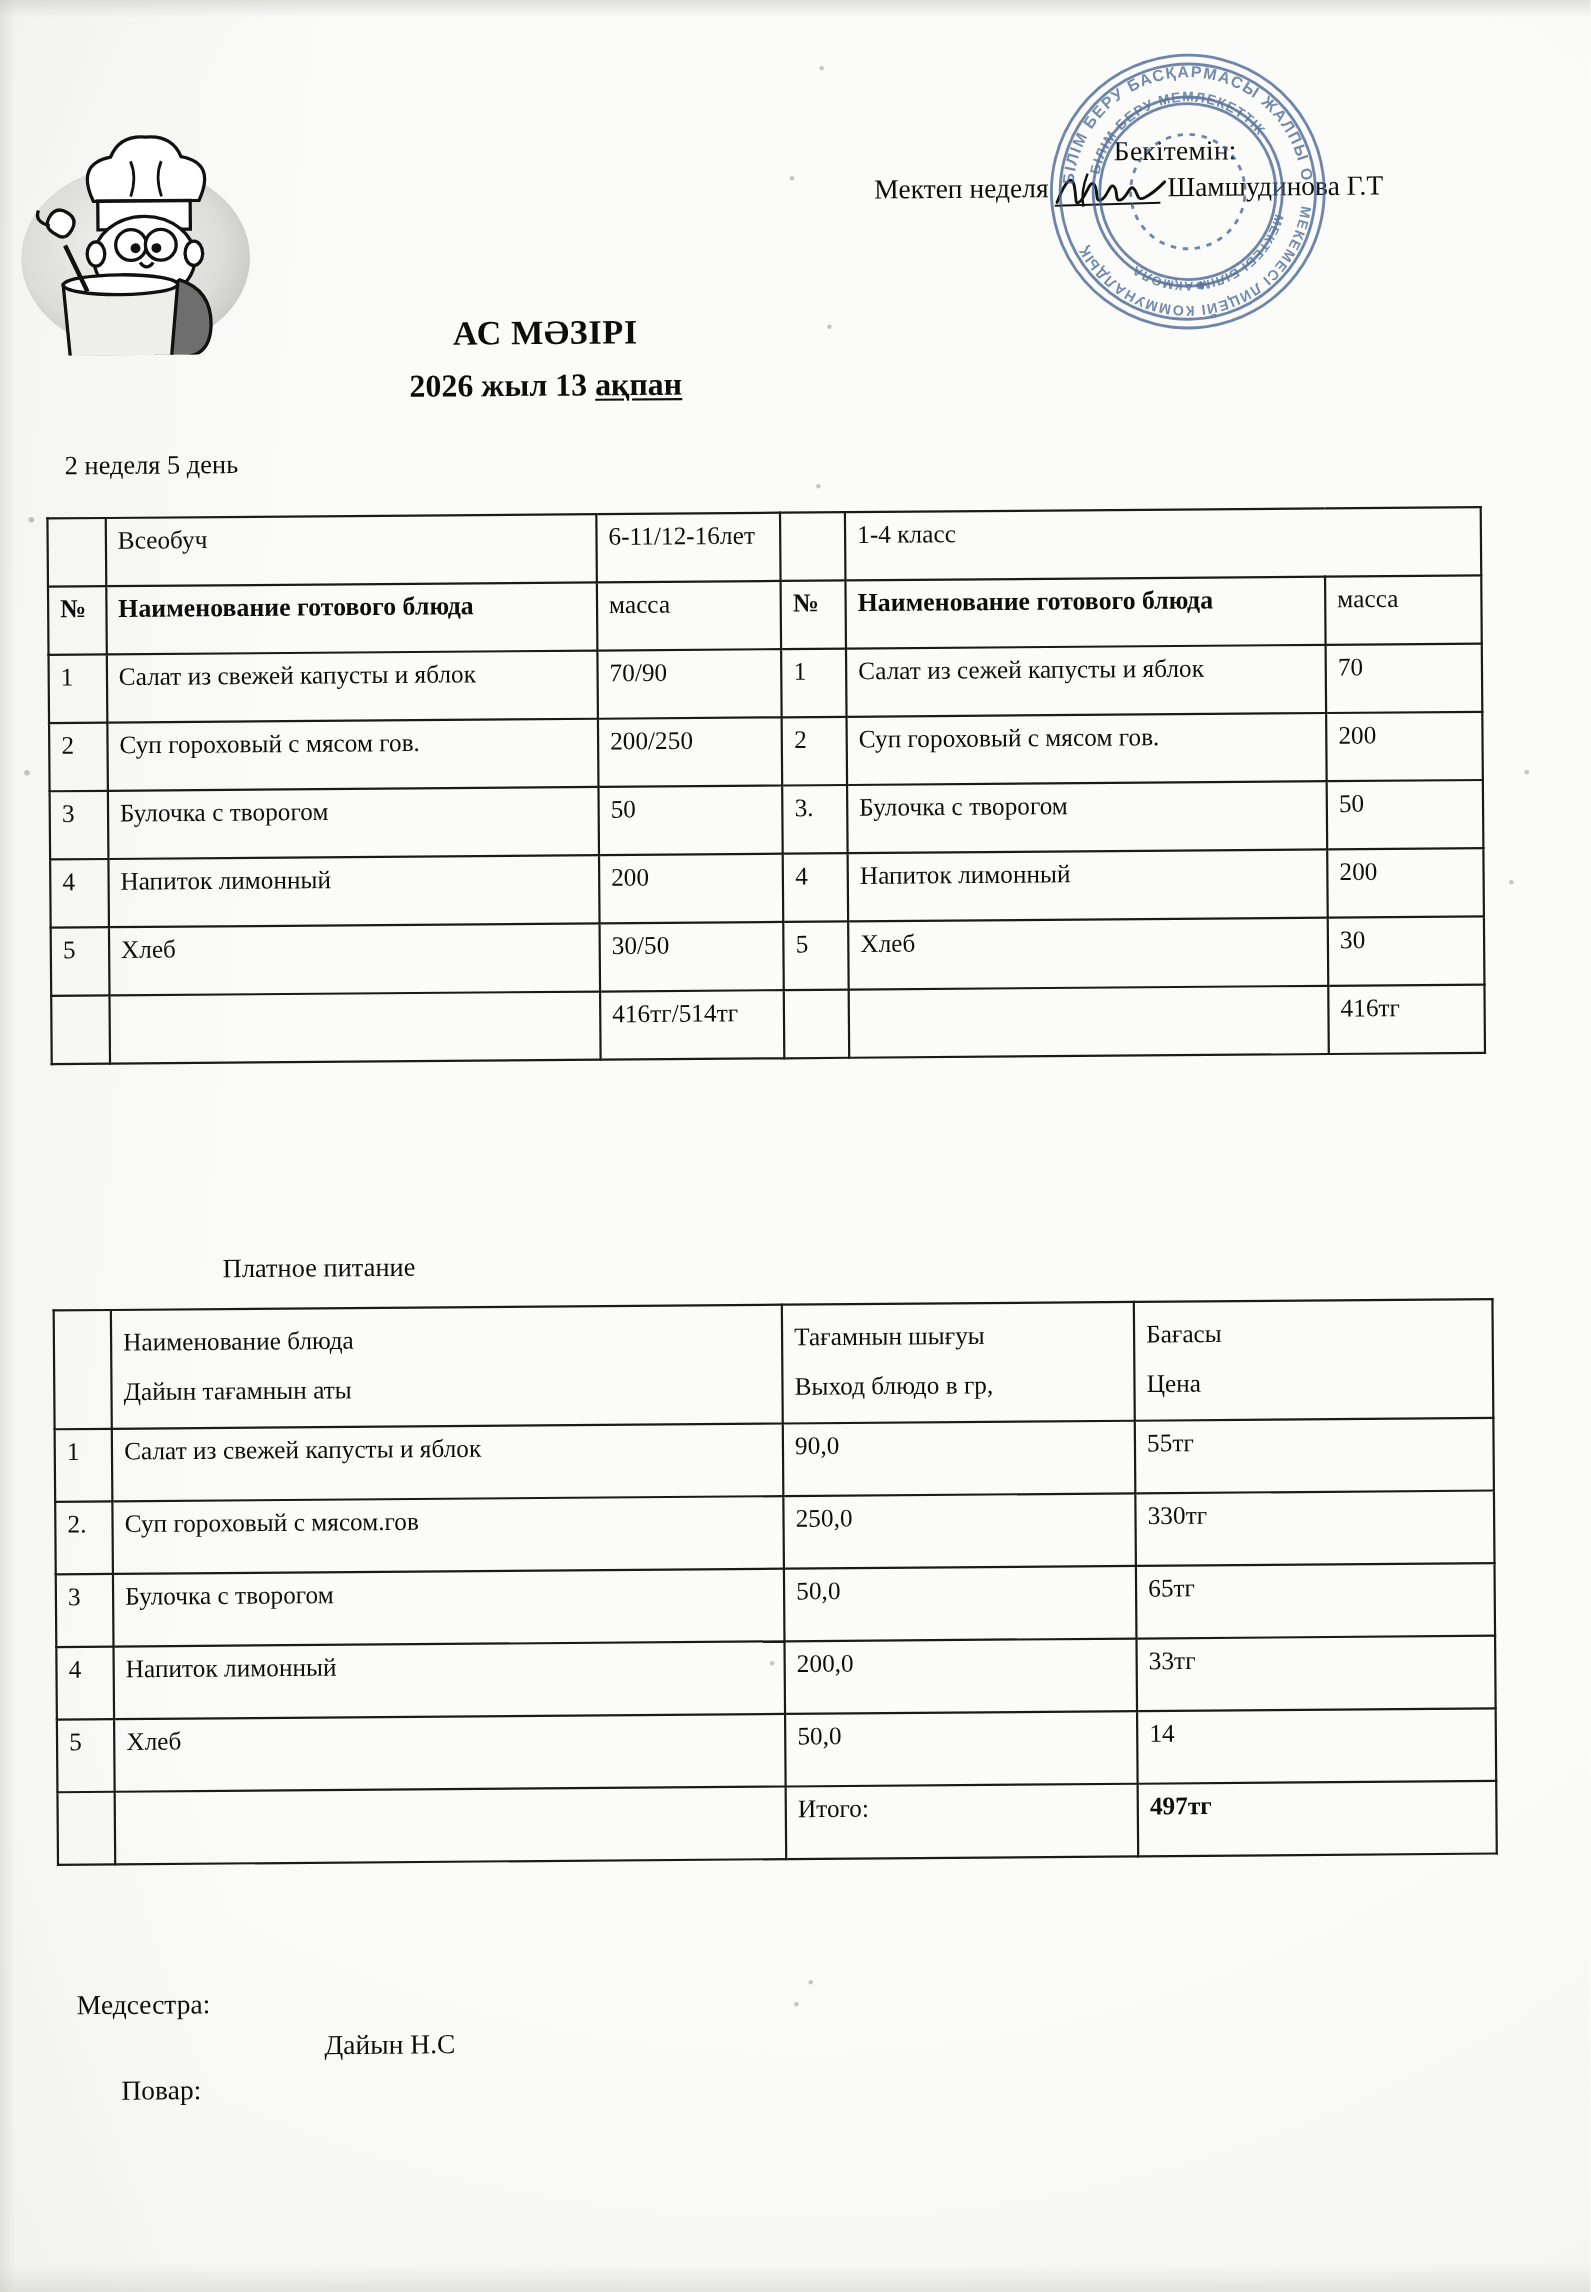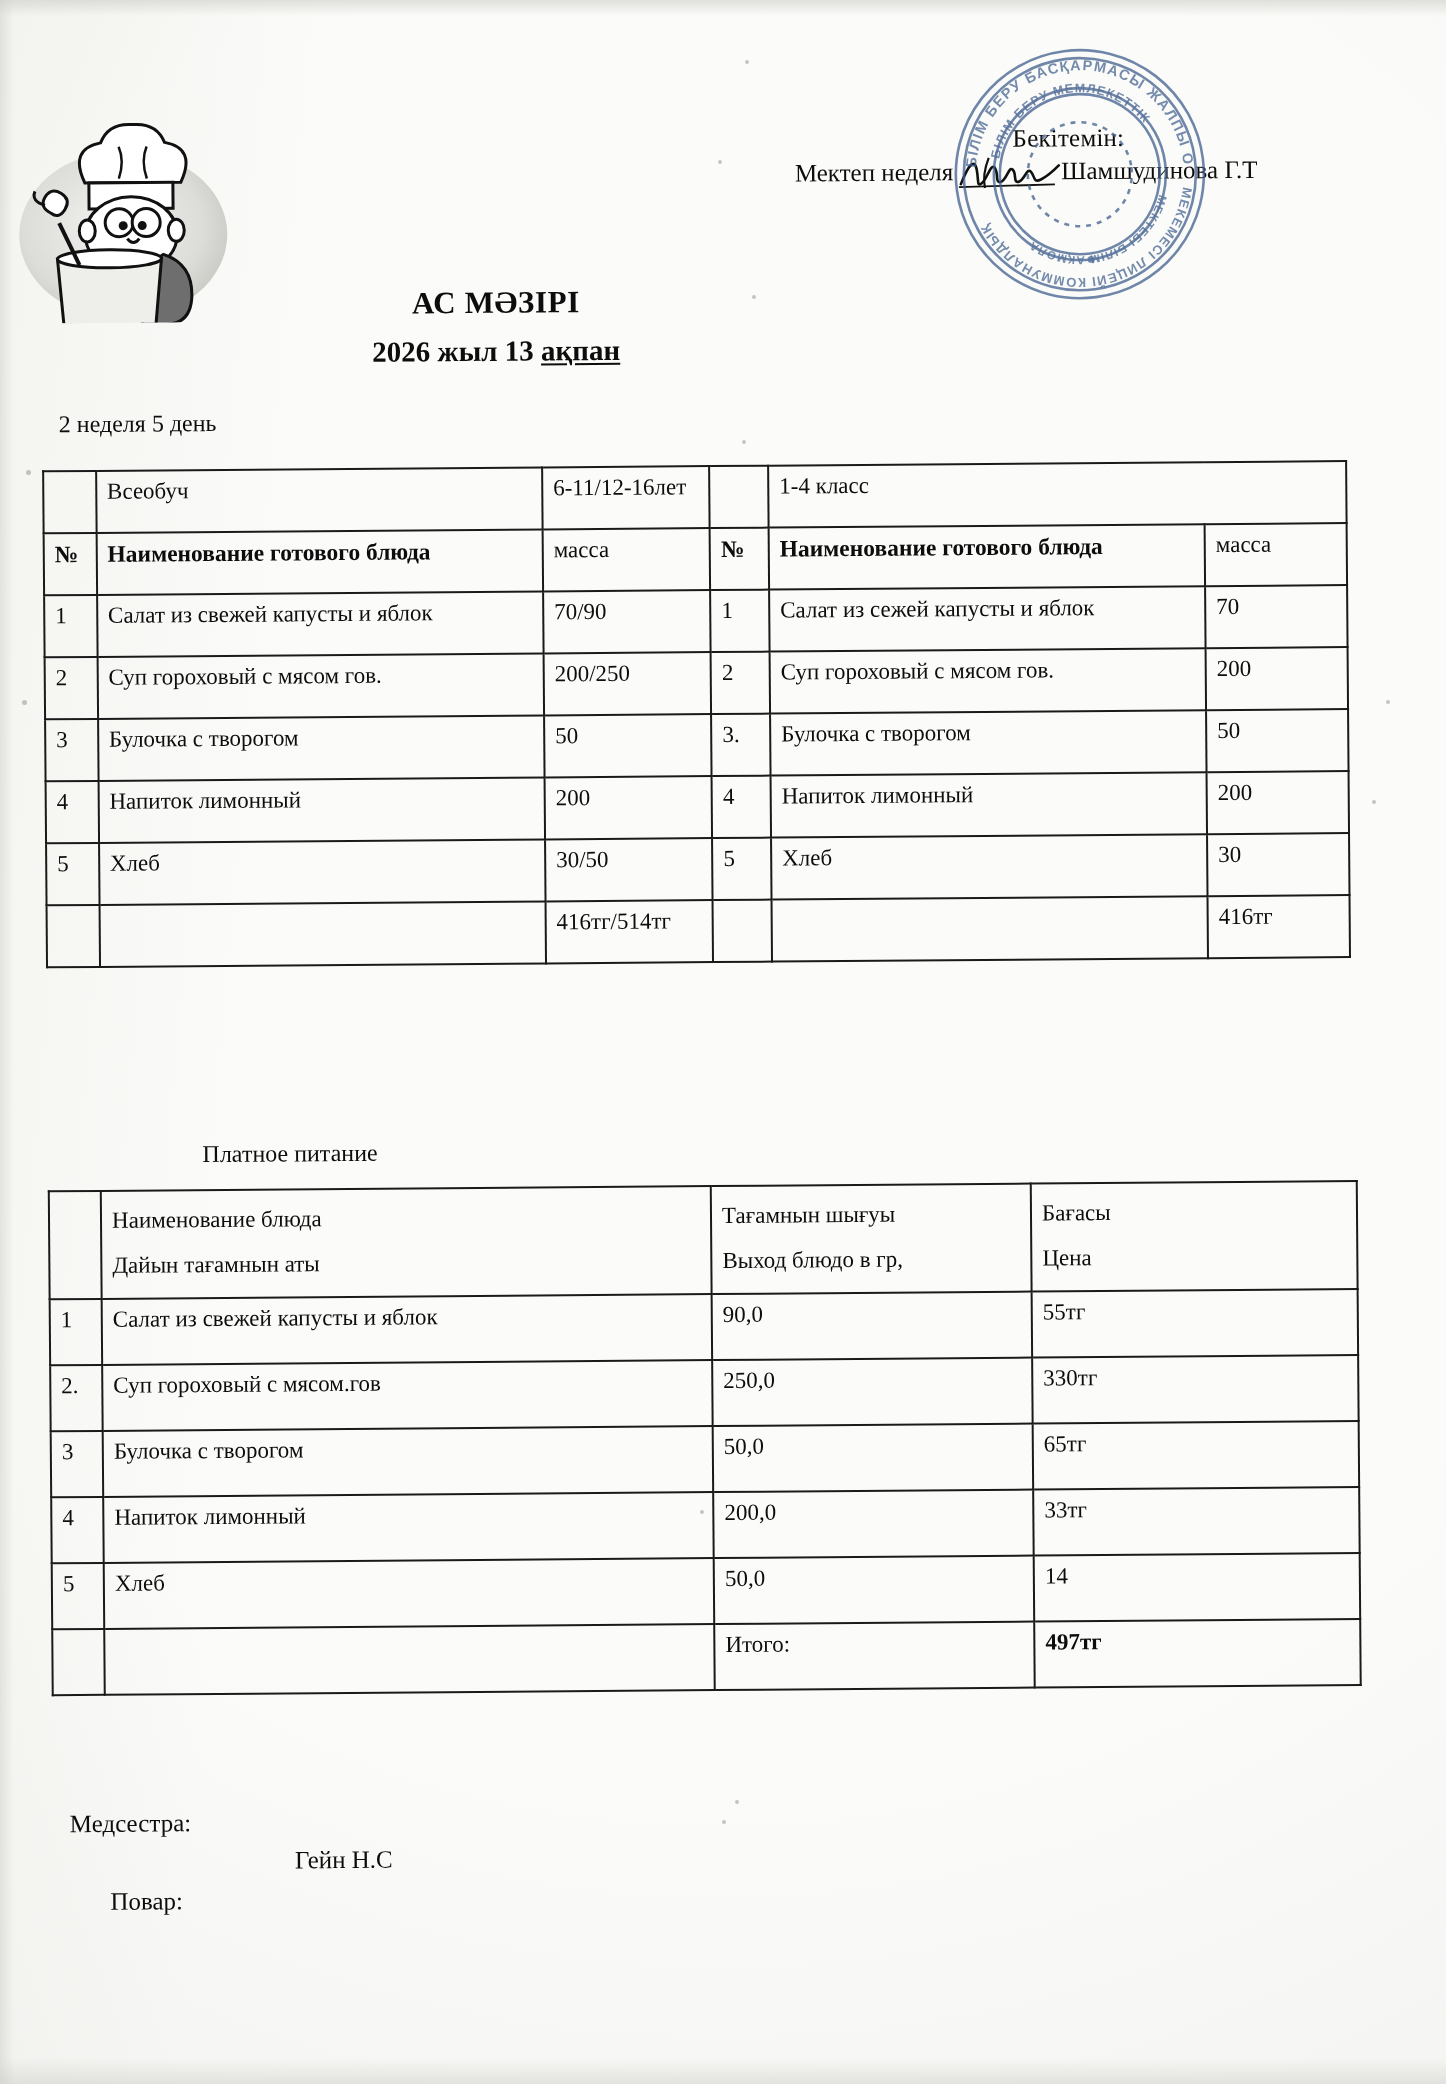--- a/index.html
+++ b/index.html
@@ -357,21 +357,21 @@
         <td class="vmid">Итого:</td>
         <td class="bold vmid">497тг</td>
       </tr>
     </tbody>
   </table>
 
   <div class="footer">
     <div>Медсестра:</div>
     <div class="cook-row">
       <span class="cook-label">Повар:</span>
-      <span>Гейн Н.С</span>
+      <span>Дайын Н.С</span>
     </div>
   </div>
 
 </div>
 
 <div class="scan-edge-top"></div>
 <div class="scan-edge-left"></div>
 <div class="scan-edge-bottom"></div>
 
 <span class="speck" style="left:745px;top:60px;width:4px;height:4px;"></span>

